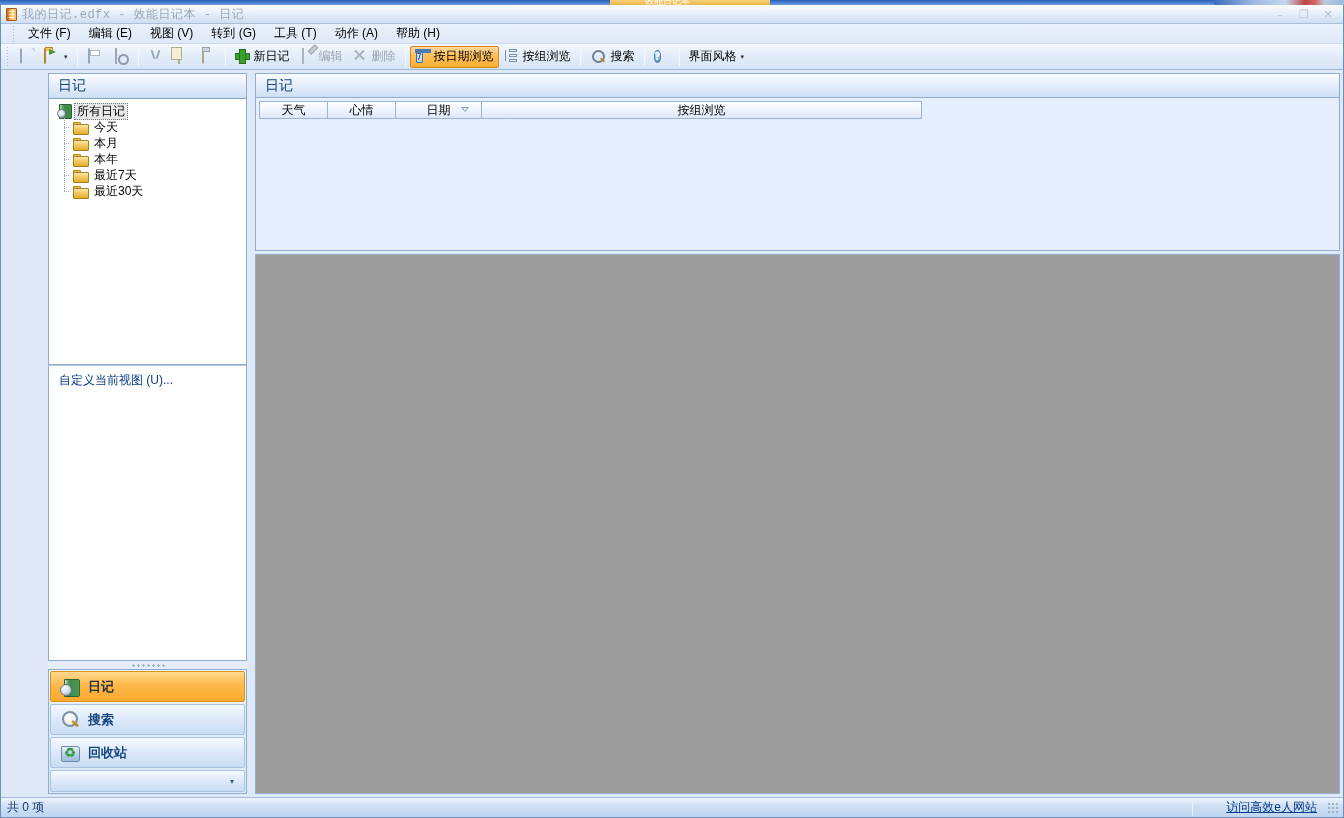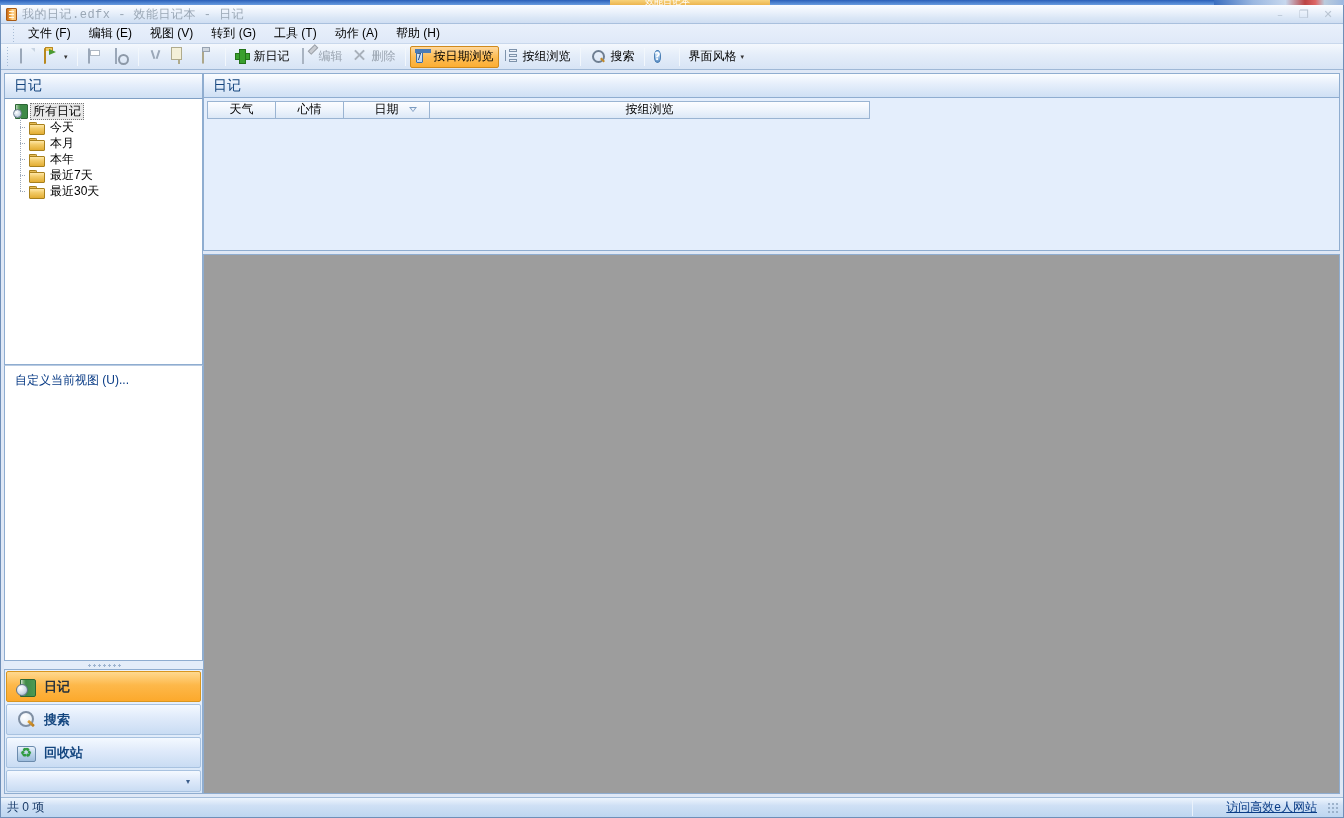--- a/index.html
+++ b/index.html
@@ -246,21 +246,22 @@
     background: radial-gradient(circle at 35% 30%, #cfe4f8, #7aa8d8 70%, #4c7fb4);
     border:1px solid #4c7fb4;
     color:#fff;font-size:10px;font-weight:bold;text-align:center;line-height:14px;
     font-family:"DejaVu Sans",sans-serif;
   }
 
   
   #body {
     flex: 1; display: flex; min-height: 0;
     padding: 3px;
-    gap: 0;
+    gap: 8px;
+    margin-left: 44px;
   }
 
   
   #leftpane {
     width: 199px; min-width: 199px;
     display: flex; flex-direction: column;
   }
   .pane-header {
     height: 26px; min-height: 26px;
     background: linear-gradient(to bottom, #fbfdff 0%, #e5eefb 45%, #cfe0f4 100%);
@@ -428,21 +429,21 @@
   }
   #col-header {
     height: 18px; min-height: 18px;
     display: flex;
     margin: 3px 0 0 3px;
   }
   .col {
     background: linear-gradient(to bottom,#fcfdff 0%,#eef4fc 50%,#dce8f7 100%);
     border: 1px solid #9ab4d2;
     border-right: none;
-    display: flex; align-items: flex-end; justify-content: center;
+    display: flex; align-items: center; justify-content: center;
     font-size: 12px; color: #000;
     position: relative;
     cursor: default;
   }
   .col:last-child { border-right: 1px solid #9ab4d2; }
   .sort-ind {
     position: absolute; right: 12px; top: 5px;
     width: 0; height: 0;
     border-left: 4px solid transparent;
     border-right: 4px solid transparent;

